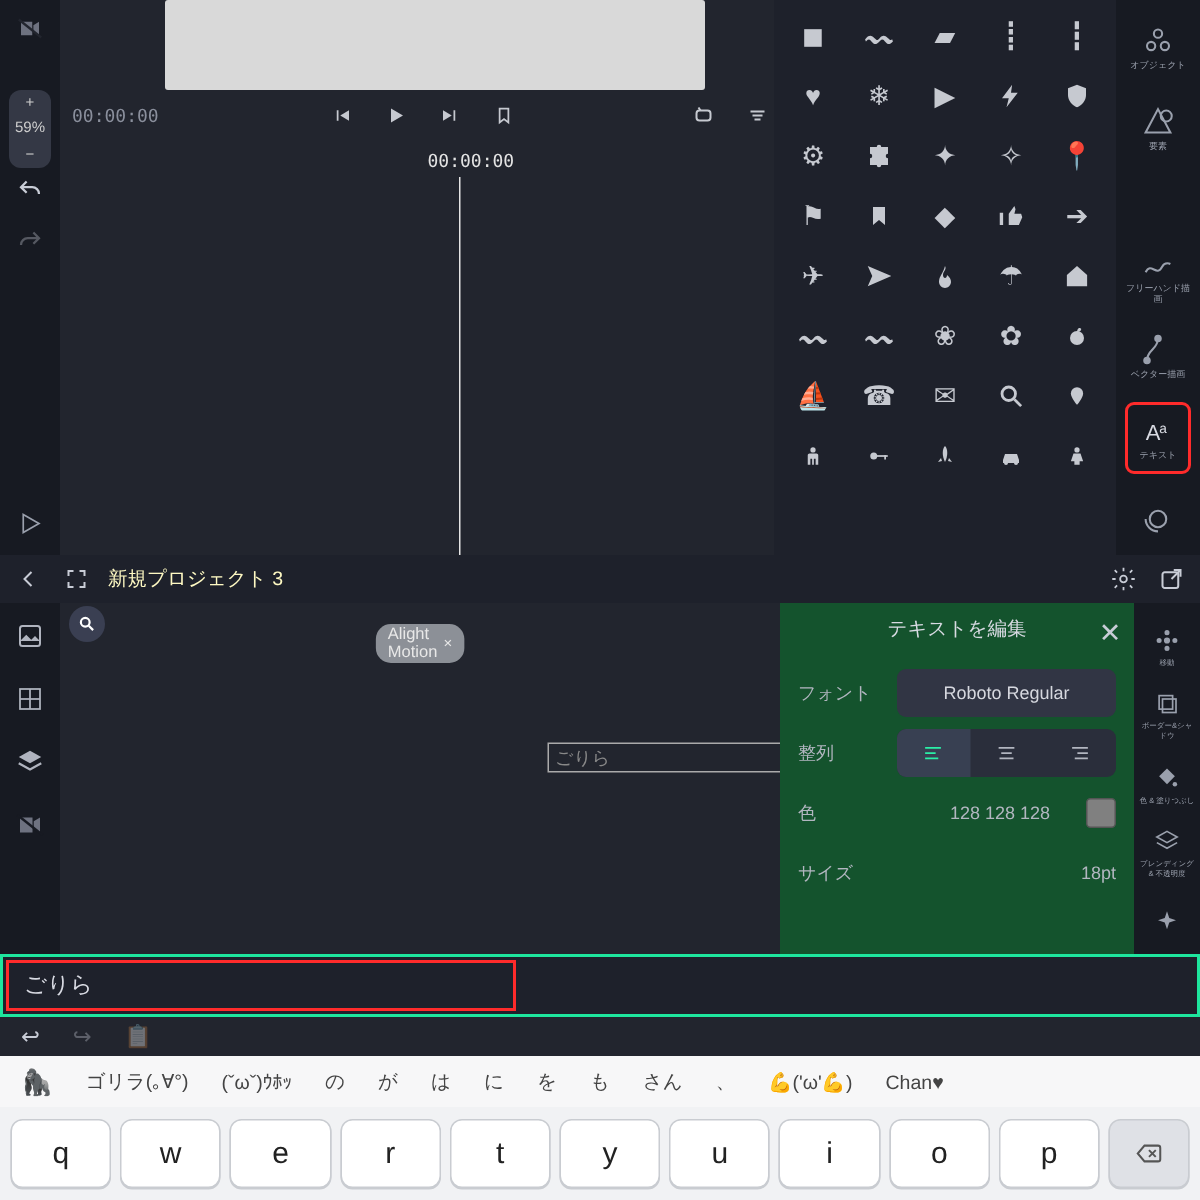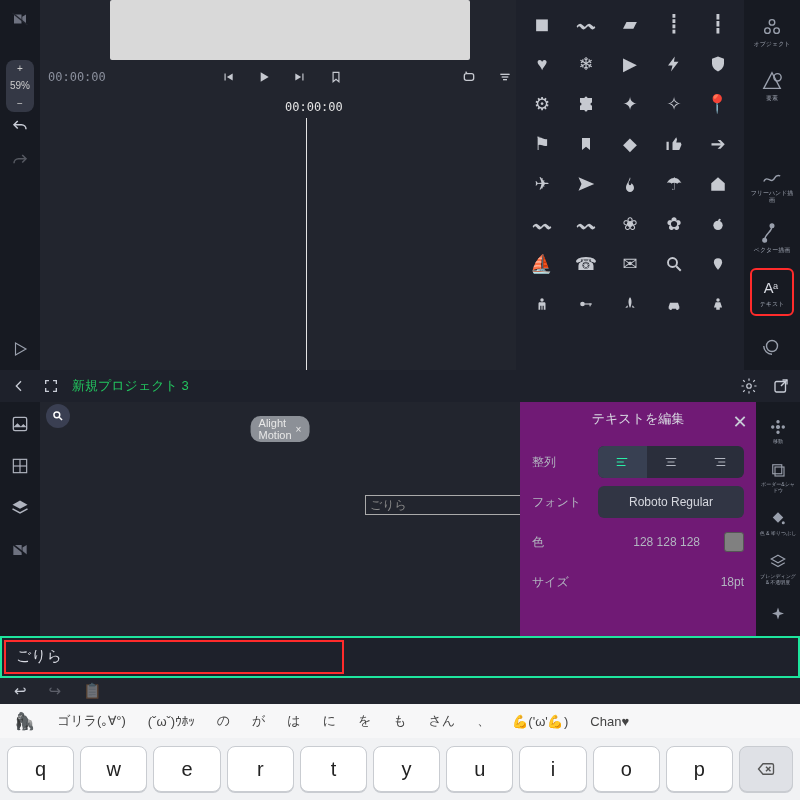--- a/index.html
+++ b/index.html
@@ -31,35 +31,35 @@
   .rtool.sel { border: 2px solid #ff2b2b; }
   .rtool svg { width:22px; height:22px; }
   .rtoolgap { flex:1; }
 
   .undo { color:#9aa0ad; }
   .undo.dim { opacity:.35; }
 
   
   .bot { width: 800px; height: 430px; background: #22252e; display:flex; flex-direction:column; }
   .header { height: 34px; background: #1e212b; display:flex; align-items:center; padding:0 8px; gap:10px; }
-  .header .title { font-size: 13px; color:#22c55e; }
+  .header .title { font-size: 13px; color:#fef9c3; }
   .header .filler { flex:1; }
   .hic { width:22px; height:22px; display:flex; align-items:center; justify-content:center; color:#c6c9d0; cursor:pointer; }
 
   .bbody { flex:1; display:flex; }
   .bltools { width: 40px; background:#171a22; display:flex; flex-direction:column; align-items:center; padding-top:10px; gap:18px; }
   .bltool  { width:24px; height:24px; display:flex; align-items:center; justify-content:center; color:#b0b4bf; }
 
   .canvas-area { width: 480px; display:flex; flex-direction:column;align-items:center; }
   .canvas { margin:8px 10px 0 10px; height: 170px; background:#d9d9d9; border-radius:2px; position:relative; }
   .watermark { position:absolute; top:6px; left:50%; transform:translateX(-50%); background:#8c9097; color:#e8e8e8; font-size:11px; padding:1px 8px; border-radius:10px; display:flex; align-items:center; gap:4px; }
   .text-on-canvas { position:absolute; top:85px; left:85px; width:200px; height:20px; border:1px solid #aaa; font-size:12px; color:#888; padding-left:4px; display:flex; align-items:center; }
   .text-handle { position:absolute; top:80px; left:283px; width:22px; height:22px; border-radius:50%; background:#1ee69e; }
 
-  .sidepanel { flex:1; background:#701a75; display:flex; }
+  .sidepanel { flex:1; background:#14532d; display:flex; }
   .props { flex:1; padding: 0 12px; }
   .props-title { text-align:center; font-size:13px; color:#d8dae2; padding:8px 0 14px; }
   .prop-row { display:flex; align-items:center; height:40px; gap:10px; font-size:12px; color:#b2b6c0; }
   .prop-row .lab { width:56px; }
   .font-btn { flex:1; height:32px; background:#313544; border-radius:6px; display:flex; align-items:center; justify-content:center; font-size:12px; color:#d6d8df; }
   .align-group { flex:1; display:flex; height:32px; background:#2a2e3b; border-radius:6px; overflow:hidden; }
   .align-btn { flex:1; display:flex; align-items:center; justify-content:center; }
   .align-btn.active { background:#384052; color:#2af0a7; }
   .swatch { width:20px; height:20px; background:#808080; border-radius:3px; border:1px solid #555; }
   .close-x { position:absolute; top:6px; right:46px; width:28px; height:28px; display:flex; align-items:center; justify-content:center; color:#c8ccd6; font-size:18px; cursor:pointer; }
@@ -423,20 +423,24 @@
             <span style="font-size:10px;">×</span>
         </div>
         <div class="text-on-canvas">ごりら</div>
         <div class="text-handle"></div>
       </div>
     </div>
 
     <div class="sidepanel" style="position:relative;">
       <div class="props">
         <div class="props-title">テキストを編集</div>
+        <div class="prop-row">
+          <span class="lab">フォント</span>
+          <div class="font-btn">Roboto Regular</div>
+        </div>
         <div class="prop-row">
           <span class="lab">整列</span>
           <div class="align-group">
             <div class="align-btn active">
                 <svg width="16" height="14" viewBox="0 0 24 24" fill="none" stroke="currentColor" stroke-width="2">
                   <line x1="3" y1="6" x2="21" y2="6"></line>
                   <line x1="3" y1="12" x2="15" y2="12"></line>
                   <line x1="3" y1="18" x2="18" y2="18"></line>
                 </svg>
               </div>
@@ -450,24 +454,20 @@
             <div class="align-btn">
                 <svg width="16" height="14" viewBox="0 0 24 24" fill="none" stroke="#b2b6c0" stroke-width="2">
                   <line x1="3" y1="6" x2="21" y2="6"></line>
                   <line x1="9" y1="12" x2="21" y2="12"></line>
                   <line x1="6" y1="18" x2="21" y2="18"></line>
                 </svg>
               </div>
           </div>
         </div>
         <div class="prop-row">
-          <span class="lab">フォント</span>
-          <div class="font-btn">Roboto Regular</div>
-        </div>
-        <div class="prop-row">
           <span class="lab">色</span>
           <div style="flex:1; display:flex; justify-content:flex-end; align-items:center; gap:24px;">
             <span>128 128 128</span>
             <div class="swatch"></div>
           </div>
         </div>
         <div class="prop-row">
           <span class="lab">サイズ</span>
           <div style="flex:1; text-align:right;">18pt</div>
         </div>

